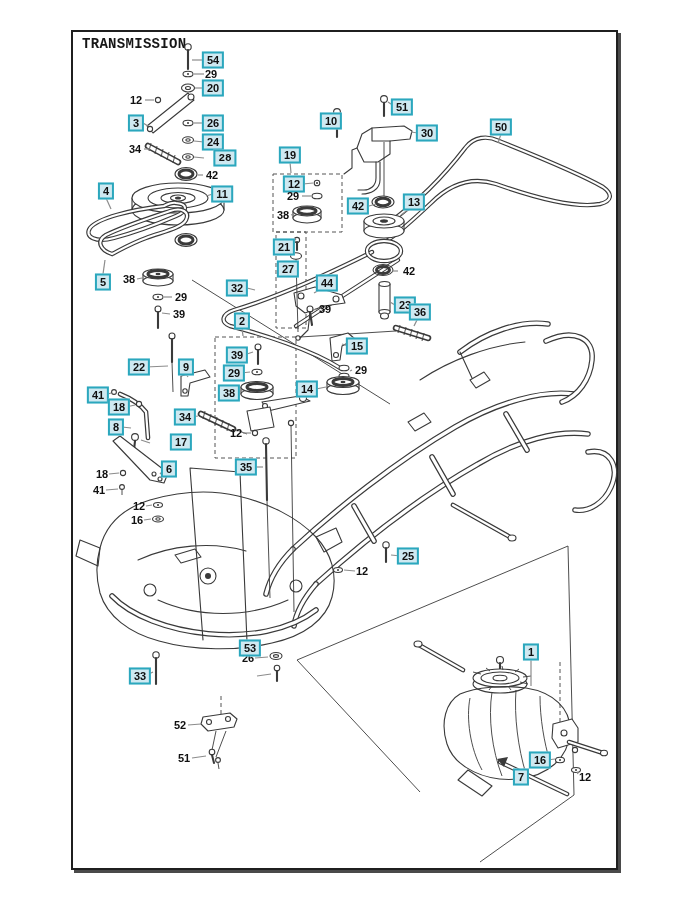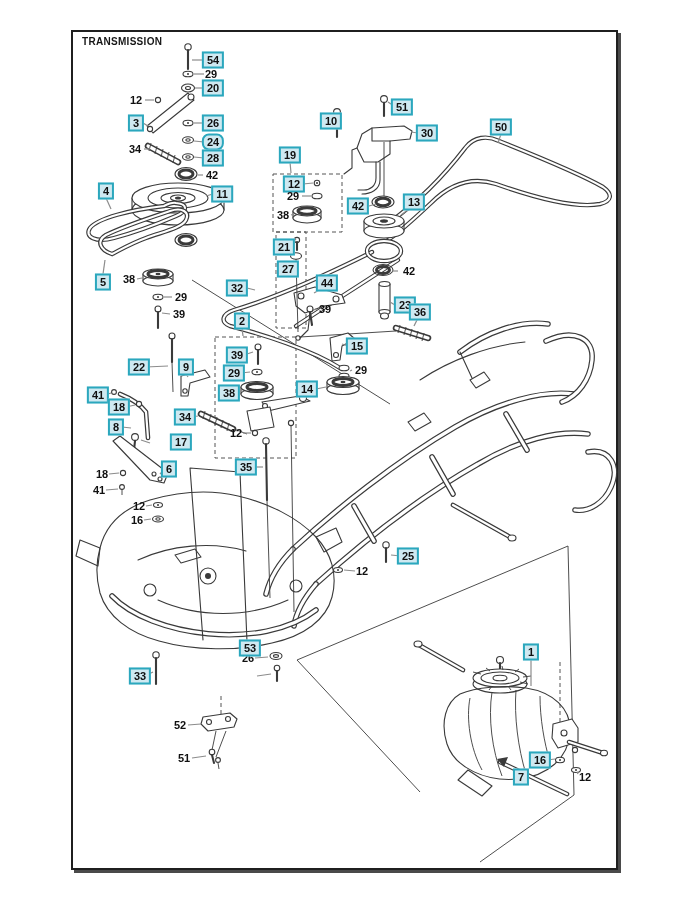--- a/index.html
+++ b/index.html
@@ -8,22 +8,22 @@
   #frame{position:absolute;left:71px;top:30px;width:543px;height:836px;
          border:2px solid #1f1f1f;background:#fff;
          box-shadow:3px 3px 0 0 var(--frame-shadow,#4a4a4a);}
   #art{position:absolute;left:0;top:0;width:688px;height:900px;}
   #callouts-layer{position:absolute;left:0;top:0;width:548px;height:900px;}
   .callout{position:absolute;transform:translate(-50%,-50%);
            font-weight:bold;font-size:11px;line-height:1;color:var(--callout-text,#101010);
            white-space:nowrap;}
   .callout.boxed{background:var(--box-bg,#cfe9f1);border:2px solid var(--box-border,#2ba7bd);
            padding:1px 3px;}
-  #title{position:absolute;left:82px;top:36px;font-weight:bold;font-size:10px;
-         letter-spacing:.3px;color:#161616;}
+  #title{position:absolute;left:82px;top:36px;font-weight:bold;font-size:14px;
+         letter-spacing:.3px;color:#161616;font-family:Liberation Mono, monospace;}
   
   .ln{fill:none;stroke:var(--art,#3a3a3a);stroke-width:1.1;stroke-linejoin:round;stroke-linecap:round;}
   .lnf{fill:#fff;stroke:var(--art,#3a3a3a);stroke-width:1.1;stroke-linejoin:round;}
   .dk{fill:var(--art,#3a3a3a);stroke:none;}
   .b1{fill:none;stroke:var(--art,#3a3a3a);stroke-width:4.4;stroke-linecap:round;}
   .b2{fill:none;stroke:#fff;stroke-width:2.1;stroke-linecap:round;}
   .t1{fill:none;stroke:var(--art,#3a3a3a);stroke-width:5.6;stroke-linecap:round;}
   .t2{fill:none;stroke:#fff;stroke-width:3.2;stroke-linecap:round;}
   .s1{fill:none;stroke:var(--art,#3a3a3a);stroke-width:6.5;stroke-linecap:round;}
   .s2{fill:none;stroke:#fff;stroke-width:3.2;stroke-linecap:round;}
@@ -401,22 +401,22 @@
   </svg>
 
   <div id="callouts-layer">
       <div class="callout boxed" style="left: 213px; top: 60px;">54</div>
       <div class="callout plain" style="left: 211px; top: 74px;">29</div>
       <div class="callout boxed" style="left: 213px; top: 88px;">20</div>
       <div class="callout plain" style="left: 136px; top: 100px;">12</div>
       <div class="callout boxed" style="left: 136px; top: 123px;">3</div>
       <div class="callout boxed" style="left: 213px; top: 123px;">26</div>
       <div class="callout plain" style="left: 135px; top: 149px;">34</div>
-      <div class="callout boxed" style="left: 213px; top: 142px; border-radius: 7px;">24</div>
-      <div class="callout boxed" style="left: 213px; top: 158px;">28</div>
+      <div class="callout boxed" style="left: 213px; top: 142px;">24</div>
+      <div class="callout boxed" style="left: 225px; top: 158px; font-family: Liberation Mono, monospace;">28</div>
       <div class="callout plain" style="left: 212px; top: 175px;">42</div>
       <div class="callout boxed" style="left: 222px; top: 194px;">11</div>
       <div class="callout boxed" style="left: 106px; top: 191px;">4</div>
       <div class="callout boxed" style="left: 103px; top: 282px;">5</div>
       <div class="callout plain" style="left: 129px; top: 279px;">38</div>
       <div class="callout plain" style="left: 181px; top: 297px;">29</div>
       <div class="callout plain" style="left: 179px; top: 314px;">39</div>
       <div class="callout boxed" style="left: 331px; top: 121px;">10</div>
       <div class="callout boxed" style="left: 402px; top: 107px;">51</div>
       <div class="callout boxed" style="left: 427px; top: 133px;">30</div>

